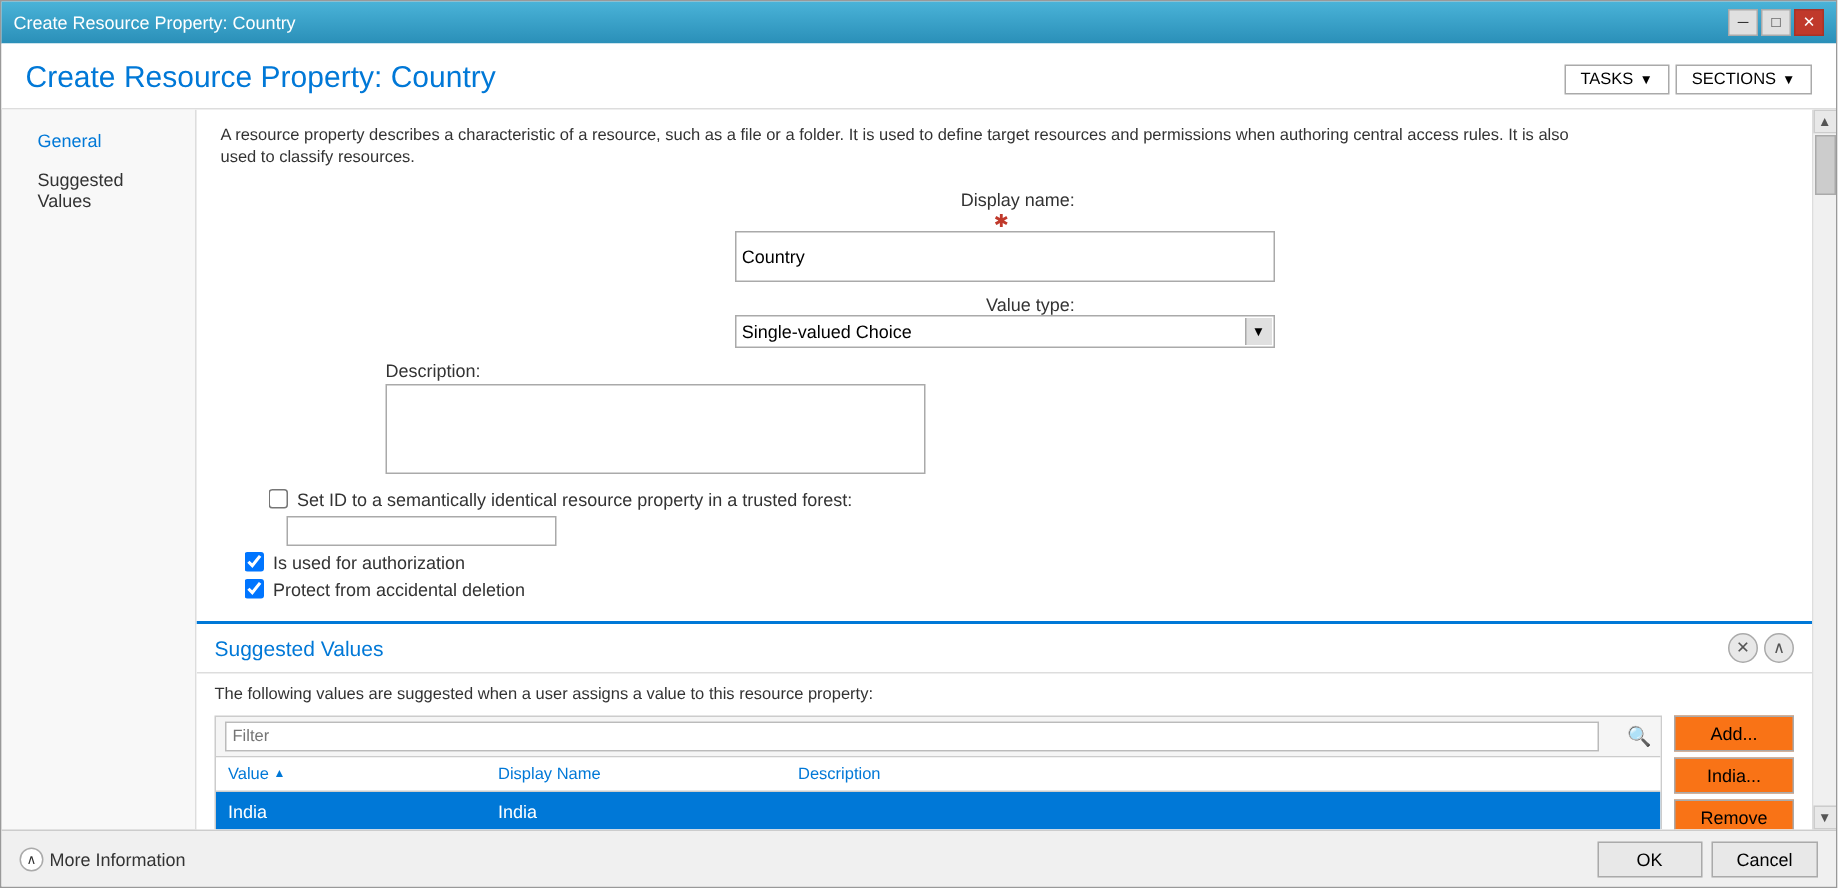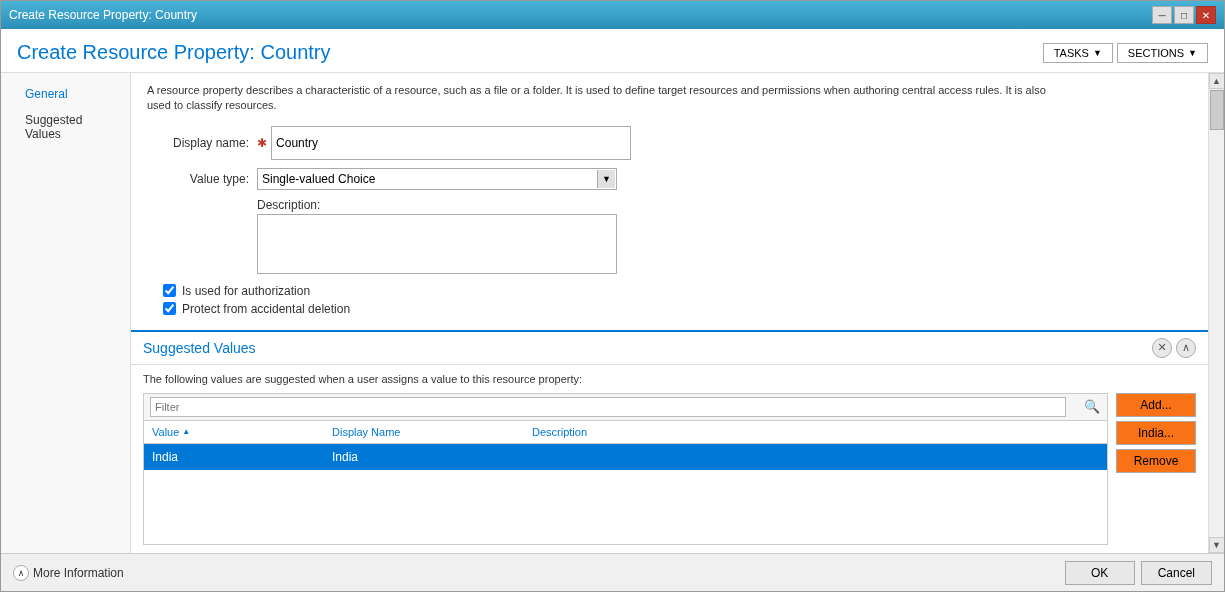--- a/index.html
+++ b/index.html
@@ -29,21 +29,21 @@
     .content-area { flex: 1; display: flex; flex-direction: column; overflow: hidden; position: relative; }
 
     .scrollbar-right { width: 16px; background: #f0f0f0; border-left: 1px solid #ddd; display: flex; flex-direction: column; align-items: center; flex-shrink: 0; }
     .scroll-arrow { width: 16px; height: 16px; display: flex; align-items: center; justify-content: center; cursor: pointer; font-size: 9px; color: #555; border: 1px solid #ccc; background: #e8e8e8; }
     .scroll-track { flex: 1; width: 100%; background: #f0f0f0; }
     .scroll-thumb { width: 14px; height: 40px; background: #ccc; border: 1px solid #aaa; margin: 1px auto; }
 
     .section-general { padding: 10px 16px; }
     .description-text { font-size: 11px; color: #333; margin-bottom: 12px; line-height: 1.4; max-width: 900px; }
 
-    .form-row { display: flex; align-items: center; margin-bottom: 8px; }
+    .form-row { display: flex; align-items: center; margin-bottom: 8px; flex-direction: column; }
     .form-label { width: 110px; font-size: 12px; color: #333; text-align: right; padding-right: 8px; flex-shrink: 0; }
     .required-star { color: #c0392b; margin-right: 4px; }
     .form-input { border: 1px solid #aaa; height: 34px; font-size: 12px; padding: 2px 4px; outline: none; }
     .display-name-input { width: 360px; }
 
     .select-wrapper { position: relative; display: inline-block; }
     .form-select { border: 1px solid #aaa; height: 22px; font-size: 12px; padding: 2px 20px 2px 4px; outline: none; appearance: none; background: white; width: 360px; cursor: pointer; }
     .select-arrow { position: absolute; right: 2px; top: 50%; transform: translateY(-50%); width: 18px; height: 18px; background: #e0e0e0; border-left: 1px solid #aaa; display: flex; align-items: center; justify-content: center; font-size: 9px; pointer-events: none; }
 
     .description-field-wrapper { margin-bottom: 10px; }
@@ -159,20 +159,27 @@
             </select>
             <div class="select-arrow">▼</div>
           </div>
         </div>
 
         <div class="description-field-wrapper">
           <div class="desc-label-row">Description:</div>
           <textarea class="desc-textarea" style=""></textarea>
         </div>
 
+        <div style="margin-left:16px; margin-bottom:4px;">
+          <div class="checkbox-row">
+            <input type="checkbox" style="">
+            <label class="checkbox-label">Set ID to a semantically identical resource property in a trusted forest:</label>
+          </div>
+          <input type="text" class="forest-input" style="">
+        </div>
 
         <div class="checkbox-row">
           <input type="checkbox" checked="" style="">
           <label class="checkbox-label">Is used for authorization</label>
         </div>
 
         <div class="checkbox-row">
           <input type="checkbox" checked="" style="">
           <label class="checkbox-label">Protect from accidental deletion</label>
         </div>

